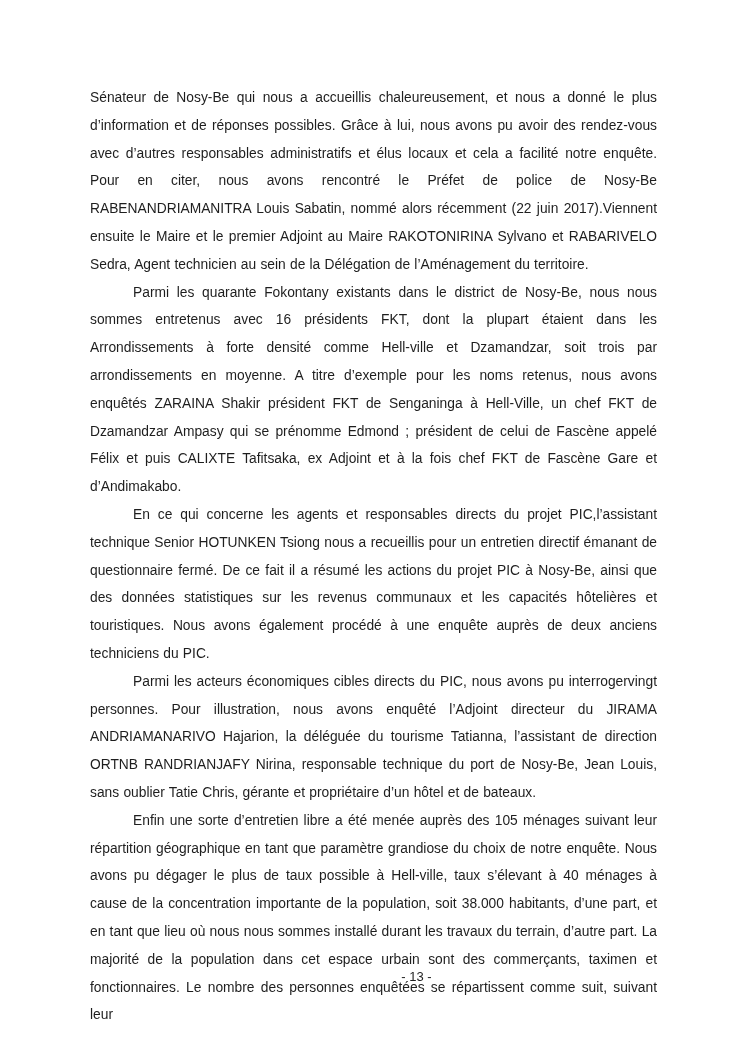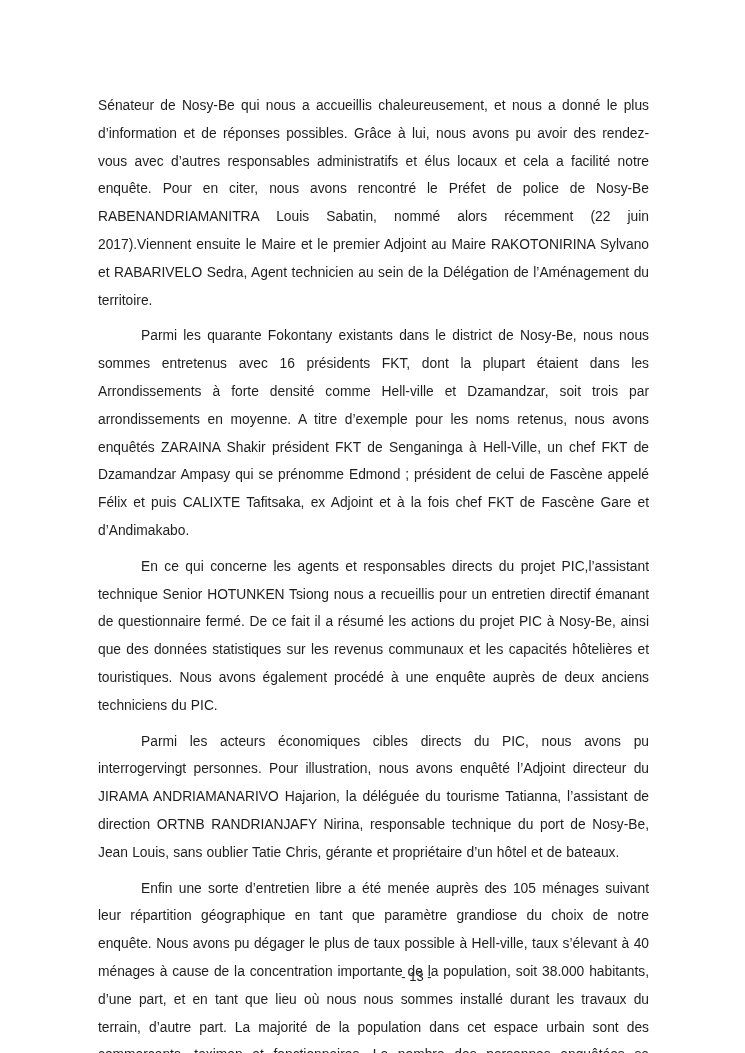--- a/index.html
+++ b/index.html
@@ -17,21 +17,21 @@
     inset: 0;
     background: #ffffff;
   }
   .text-block {
     position: absolute;
     left: 90px;
     top: 84px;
     width: 567px;
   }
   .para {
-    margin: 8px;
+    margin: 0;
     font-size: 13.8px;
     line-height: 27.8px;
     text-align: justify;
     color: #1e1e1e;
     word-spacing: 0.03em;
   }
   .para.indented {
     text-indent: 43px;
   }
   .page-footer {

